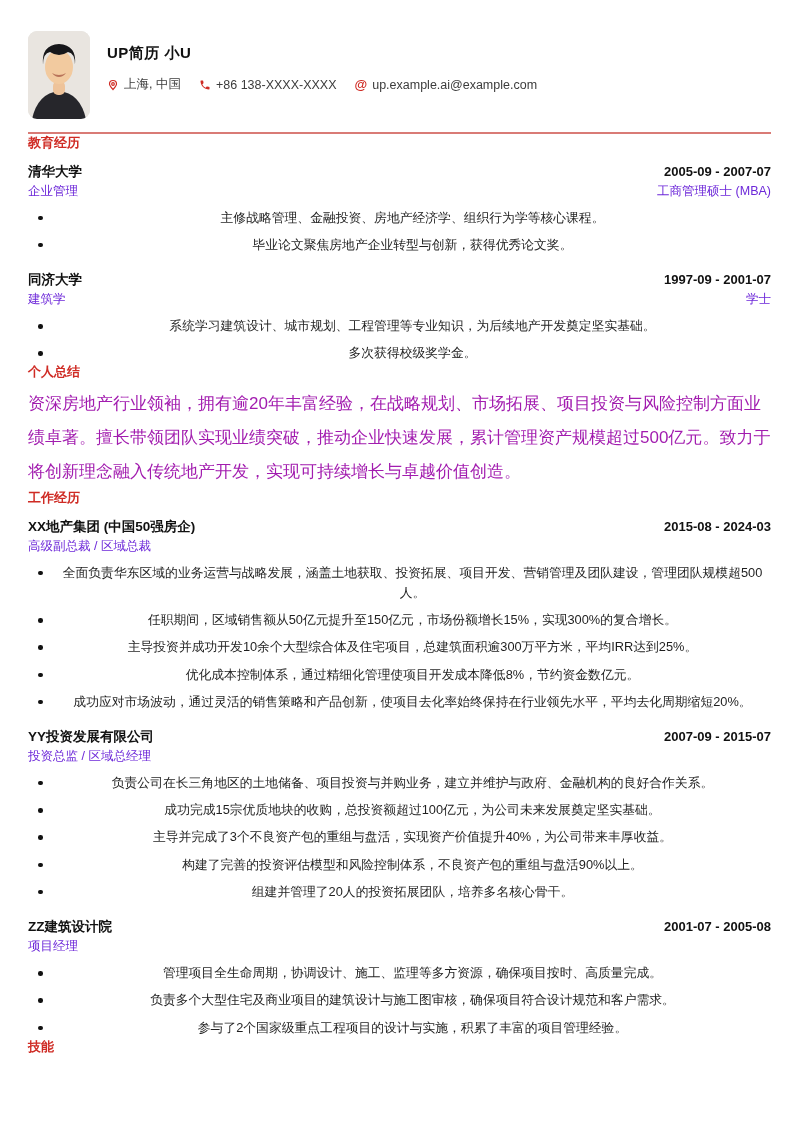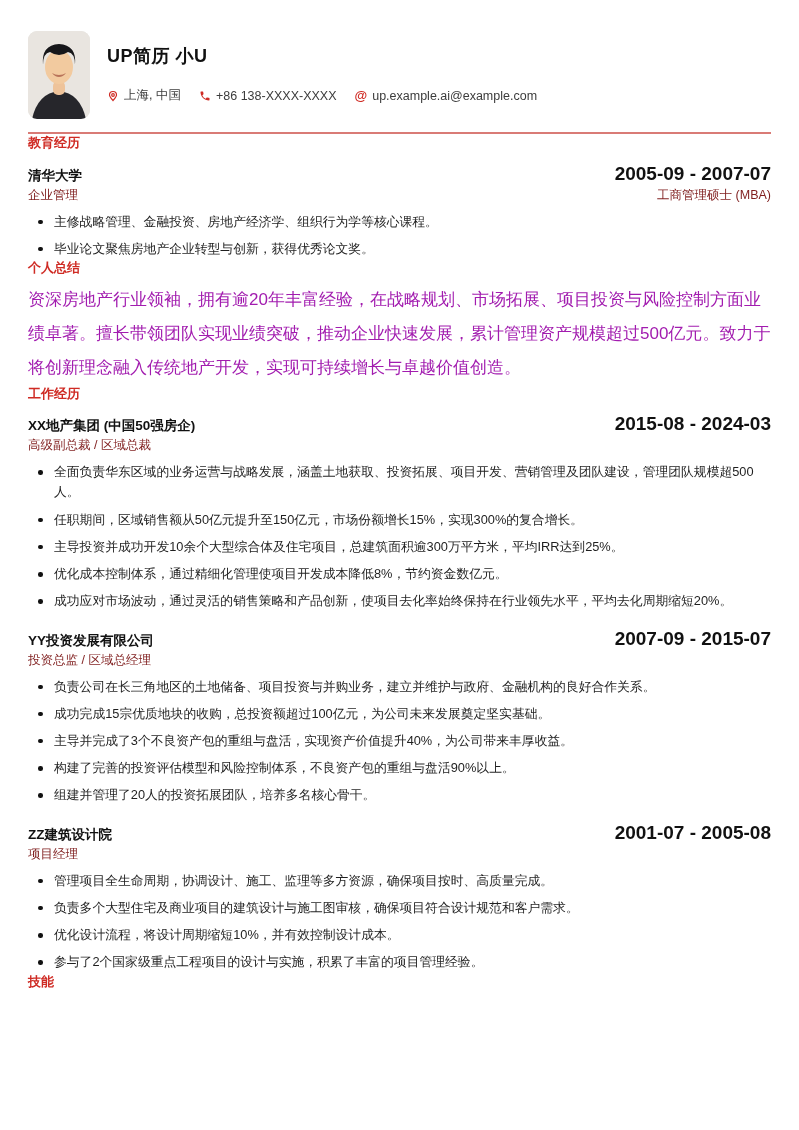--- a/index.html
+++ b/index.html
@@ -13,44 +13,44 @@
   .page { padding: 0 28px; }
 
   
   .page-header { display: flex; gap: 17px; padding-top: 31px; }
   .photo {
     width: 62px; height: 88px; border-radius: 9px; overflow: hidden;
     flex: 0 0 auto; background: #e9e6e2;
   }
   .photo svg { display: block; width: 100%; height: 100%; }
   .head-text { padding-top: 13px; }
-  .person-name { font-size: 18px; font-weight: 700; color: #111; letter-spacing: .5px; }
-  .contact-row { display: flex; align-items: center; gap: 7px; margin-top: 19px; font-size: 12.5px; color: #3c3c3c; }
+  .person-name { font-size: 15px; font-weight: 700; color: #111; letter-spacing: .5px; }
+  .contact-row { display: flex; align-items: center; gap: 7px; margin-top: 13px; font-size: 12.5px; color: #3c3c3c; }
   .contact-item { display: flex; align-items: center; gap: 5px; margin-right: 11px; }
   .cicon { color: #cf2b24; display: inline-flex; align-items: center; }
   .cicon svg { width: 12px; height: 12px; }
   .at-glyph { font-size: 13px; font-weight: 700; color: #cf2b24; line-height: 1; }
 
   .divider { border: none; border-top: 2px solid #d97b76; margin-top: 13px; }
 
   
   .section { margin-top: 1px; }
   .sec-title { color: #cf2b24; font-weight: 700; font-size: 13px; line-height: 1.2; }
 
   .entry { margin-top: 12px; }
   .entry + .entry { margin-top: 16px; }
   .entry-head { display: flex; justify-content: space-between; align-items: baseline; gap: 40px; }
   .entry-title { font-weight: 700; font-size: 13.5px; color: #111; }
-  .entry-dates { font-weight: 700; font-size: 19px; color: #111; white-space: nowrap; }
-  .entry-sub { display: flex; justify-content: space-between; font-size: 12.5px; color: #7f1d1d; margin-top: 2px; }
+  .entry-dates { font-weight: 700; font-size: 13px; color: #111; white-space: nowrap; }
+  .entry-sub { display: flex; justify-content: space-between; font-size: 12.5px; color: #6d28d9; margin-top: 2px; }
 
   ul.bullets { list-style: none; margin: 8px 0 0 0; }
   ul.bullets li {
     position: relative; padding-left: 26px; margin-top: 7px;
-    font-size: 12.8px; line-height: 1.58; color: #1f1f1f;
+    font-size: 12.8px; line-height: 1.58; color: #1f1f1f; text-align: center;
   }
   ul.bullets li::before {
     content: ""; position: absolute; left: 10px; top: 8px;
     width: 4.5px; height: 4.5px; border-radius: 50%; background: #111;
   }
   .b { font-weight: 400; }
 
   .summary-p { font-size: 17px; line-height: 2.0; margin-top: 7px; color: #a21caf; }
 </style>
 </head>
@@ -110,20 +110,34 @@
     <div class="entry-sub">
       <span class="entry-role">企业管理</span>
       <span class="entry-degree">工商管理硕士 (MBA)</span>
     </div>
     <ul class="bullets">
             <li><span>主修战略管理、金融投资、房地产经济学、组织行为学等核心课程。</span></li>
             <li><span>毕业论文聚焦</span><span class="b">房地产企业转型与创新</span><span>，获得优秀论文奖。</span></li>
           </ul>
   </div>
 
+  <div class="entry">
+    <div class="entry-head">
+      <span class="entry-title">同济大学</span>
+      <span class="entry-dates">1997-09 - 2001-07</span>
+    </div>
+    <div class="entry-sub">
+      <span class="entry-role">建筑学</span>
+      <span class="entry-degree">学士</span>
+    </div>
+    <ul class="bullets">
+            <li><span>系统学习建筑设计、城市规划、工程管理等专业知识，为后续地产开发奠定坚实基础。</span></li>
+            <li><span>多次获得</span><span class="b">校级奖学金</span><span>。</span></li>
+          </ul>
+  </div>
 </div>
   </div>
 
   <div class="section">
     <div class="sec-title">个人总结</div>
     <p class="summary-p" id="summary-p"><span>资深房地产行业领袖，拥有逾</span><span class="b">20年</span><span>丰富经验，在战略规划、市场拓展、项目投资与风险控制方面业绩卓著。擅长带领团队实现业绩突破，推动企业快速发展，累计管理资产规模超过</span><span class="b">500亿元</span><span>。致力于将创新理念融入传统地产开发，实现可持续增长与卓越价值创造。</span></p>
   </div>
 
   <div class="section">
     <div class="sec-title">工作经历</div>
@@ -169,21 +183,20 @@
       <span class="entry-title">ZZ建筑设计院</span>
       <span class="entry-dates">2001-07 - 2005-08</span>
     </div>
     <div class="entry-sub">
       <span class="entry-role">项目经理</span>
       <span class="entry-degree"></span>
     </div>
     <ul class="bullets">
             <li><span>管理项目全生命周期，协调设计、施工、监理等多方资源，确保项目按时、高质量完成。</span></li>
             <li><span>负责多个大型住宅及商业项目的建筑设计与施工图审核，确保项目符合设计规范和客户需求。</span></li>
-            <li><span>优化设计流程，将设计周期缩短</span><span class="b">10%</span><span>，并有效控制设计成本。</span></li>
             <li><span>参与了</span><span class="b">2个</span><span>国家级重点工程项目的设计与实施，积累了丰富的项目管理经验。</span></li>
           </ul>
   </div>
 </div>
   </div>
 
   <div class="section">
     <div class="sec-title">技能</div>
 
   </div>

